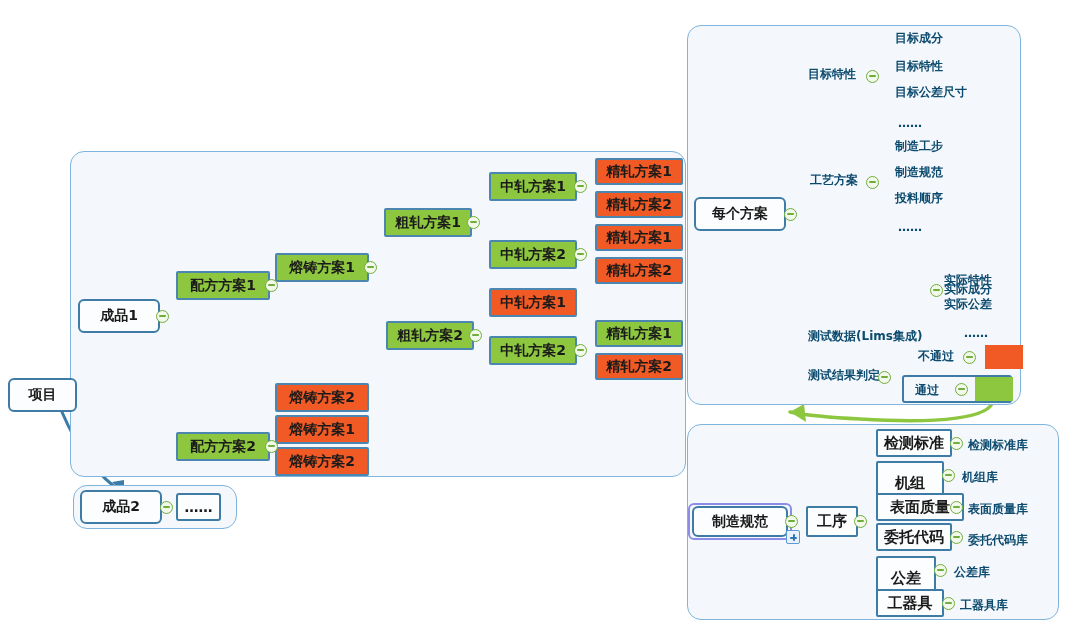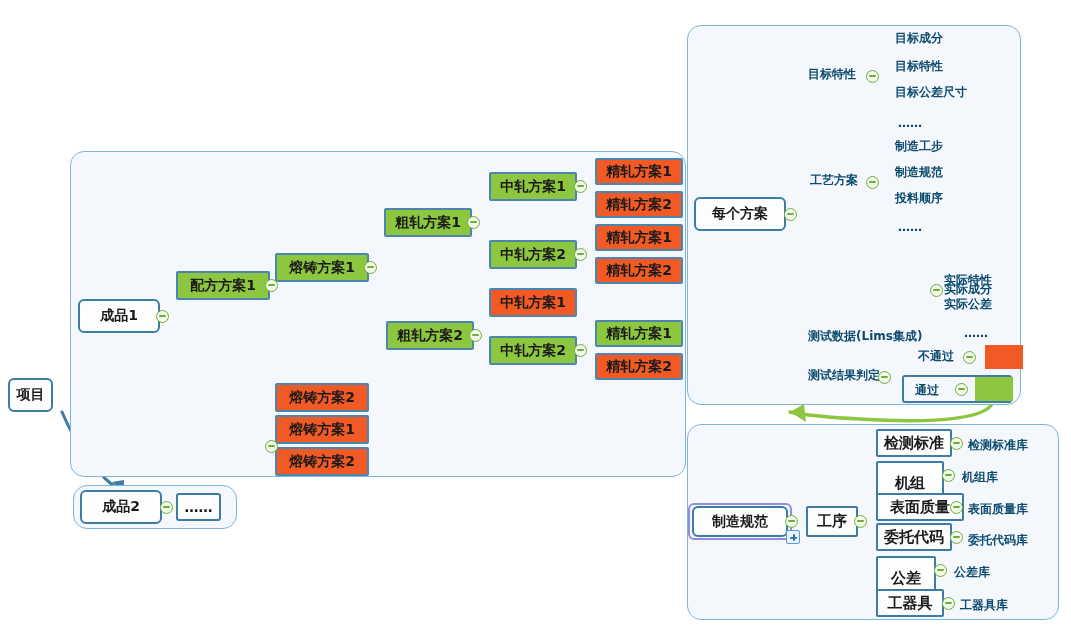--- a/index.html
+++ b/index.html
@@ -185,29 +185,30 @@
     </g>
     <polygon points="790,412 804,404 806,422" fill="#8DC63F"></polygon>
   </svg>
 
   <div class="panel" style="left:70px;top:151px;width:616px;height:326px;"></div>
   <div class="panel" style="left:73px;top:485px;width:164px;height:44px;"></div>
   <div class="panel" style="left:687px;top:25px;width:334px;height:380px;"></div>
   <div class="panel" style="left:687px;top:424px;width:372px;height:196px;"></div>
 
 
-  <div class="node n-white" style="left:8px;top:378px;width:45px;height:34px;">项目</div>
+  <div class="node n-white" style="left:8px;top:378px;width:69px;height:34px;">项目</div>
 
   <div class="node n-white" style="left:78px;top:299px;width:82px;height:34px;">成品1</div>
 
   <div class="node n-white" style="left:80px;top:490px;width:82px;height:34px;">成品2</div>
 
   <div class="node n-white sq" style="left:176px;top:493px;width:45px;height:28px;">……</div>
 
   <div class="node n-green" style="left:176px;top:271px;width:94px;height:29px;">配方方案1</div>
+  <div class="node n-green" style="left:176px;top:432px;width:94px;height:29px;">配方方案2</div>
 
   <div class="node n-green" style="left:275px;top:253px;width:94px;height:29px;">熔铸方案1</div>
   <div class="node n-orange" style="left:275px;top:383px;width:94px;height:29px;">熔铸方案2</div>
   <div class="node n-orange" style="left:275px;top:415px;width:94px;height:29px;">熔铸方案1</div>
   <div class="node n-orange" style="left:275px;top:447px;width:94px;height:29px;">熔铸方案2</div>
 
   <div class="node n-green" style="left:384px;top:208px;width:88px;height:29px;">粗轧方案1</div>
   <div class="node n-green" style="left:386px;top:321px;width:88px;height:29px;">粗轧方案2</div>
 
   <div class="node n-green" style="left:489px;top:172px;width:88px;height:29px;">中轧方案1</div>

